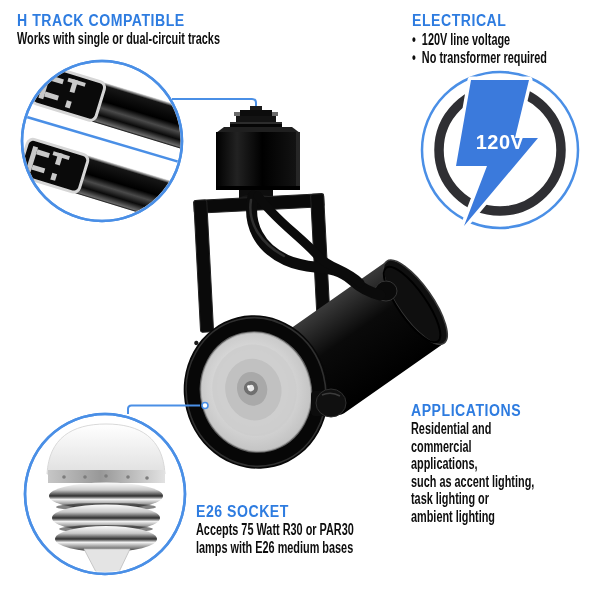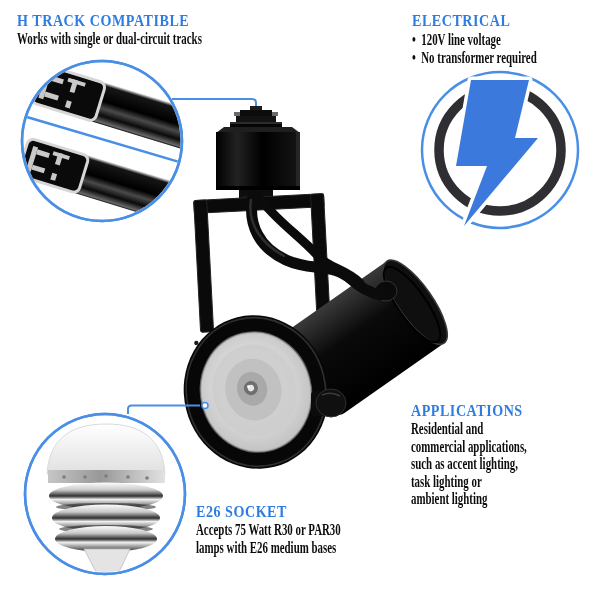--- a/index.html
+++ b/index.html
@@ -1,17 +1,17 @@
 <!DOCTYPE html>
 <html><head>
 <meta charset="utf-8">
 <style>
   html,body{margin:0;padding:0;background:#fff;}
   .canvas{position:relative;width:600px;height:600px;background:#ffffff;overflow:hidden;
-          font-family:Liberation Serif, serif;}
+          font-family:Liberation Sans, sans-serif;}
   .art{position:absolute;left:0;top:0;z-index:1;}
   .txt{position:absolute;z-index:2;}
   .heading{color:#2e7ce0;font-weight:700;font-size:16px;letter-spacing:0.6px;
            transform:scaleX(0.88);transform-origin:left top;white-space:nowrap;}
   .bodytext{color:#0d0d0d;font-weight:700;font-size:16px;line-height:17.5px;
             transform:scaleX(0.68);transform-origin:left top;white-space:pre-line;}
   .bullets{color:#0d0d0d;font-weight:700;font-size:16px;line-height:18px;
            transform:scaleX(0.68);transform-origin:left top;}
   .bullet-row{white-space:nowrap;}
   .bullet-row::before{content:"\2022\00a0\00a0";}
@@ -214,20 +214,21 @@
 
   <div class="txt heading" style="left:17px;top:12px;">H TRACK COMPATIBLE</div>
   <div class="txt bodytext" style="left:17px;top:30px;">Works with single or dual-circuit tracks</div>
 
   <div class="txt heading" style="left:412px;top:12px;">ELECTRICAL</div>
   <div class="txt bullets" style="left:412px;top:31px;">
     <div class="bullet-row">120V line voltage</div>
     <div class="bullet-row">No transformer required</div>
   </div>
 
+  <div class="txt badge-label" style="left:460px;top:131px;">120V</div>
 
   <div class="txt heading" style="left:411px;top:402px;">APPLICATIONS</div>
   <div class="txt bodytext" style="left:411px;top:420px;">Residential and
 commercial applications,
 such as accent lighting,
 task lighting or
 ambient lighting</div>
 
   <div class="txt heading" style="left:196px;top:503px;">E26 SOCKET</div>
   <div class="txt bodytext" style="left:196px;top:521px;">Accepts 75 Watt R30 or PAR30

